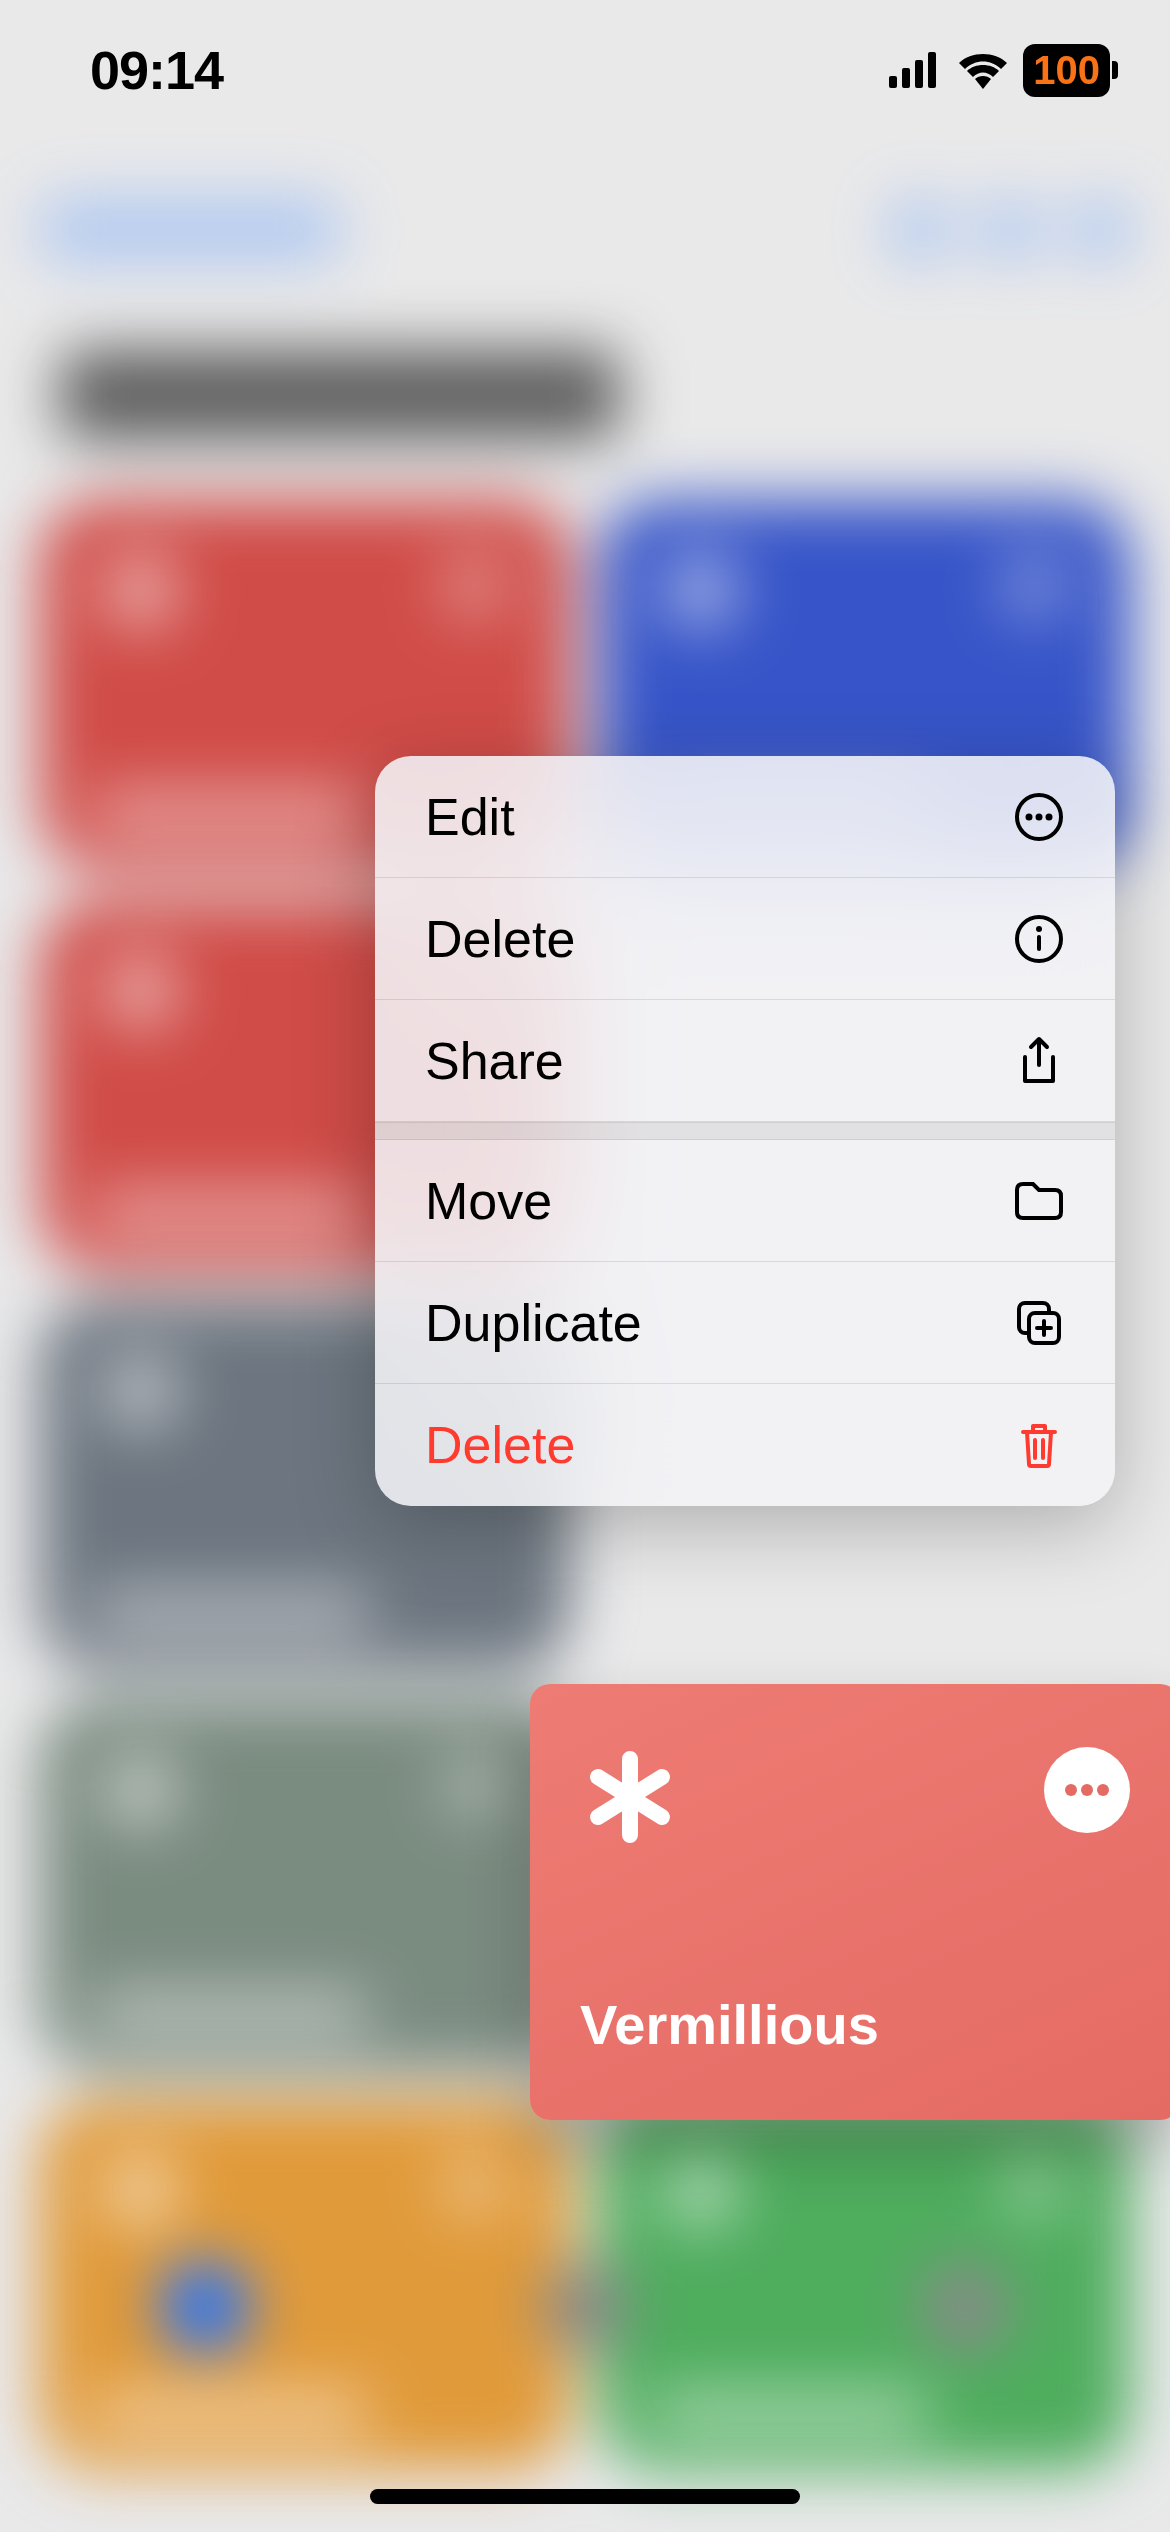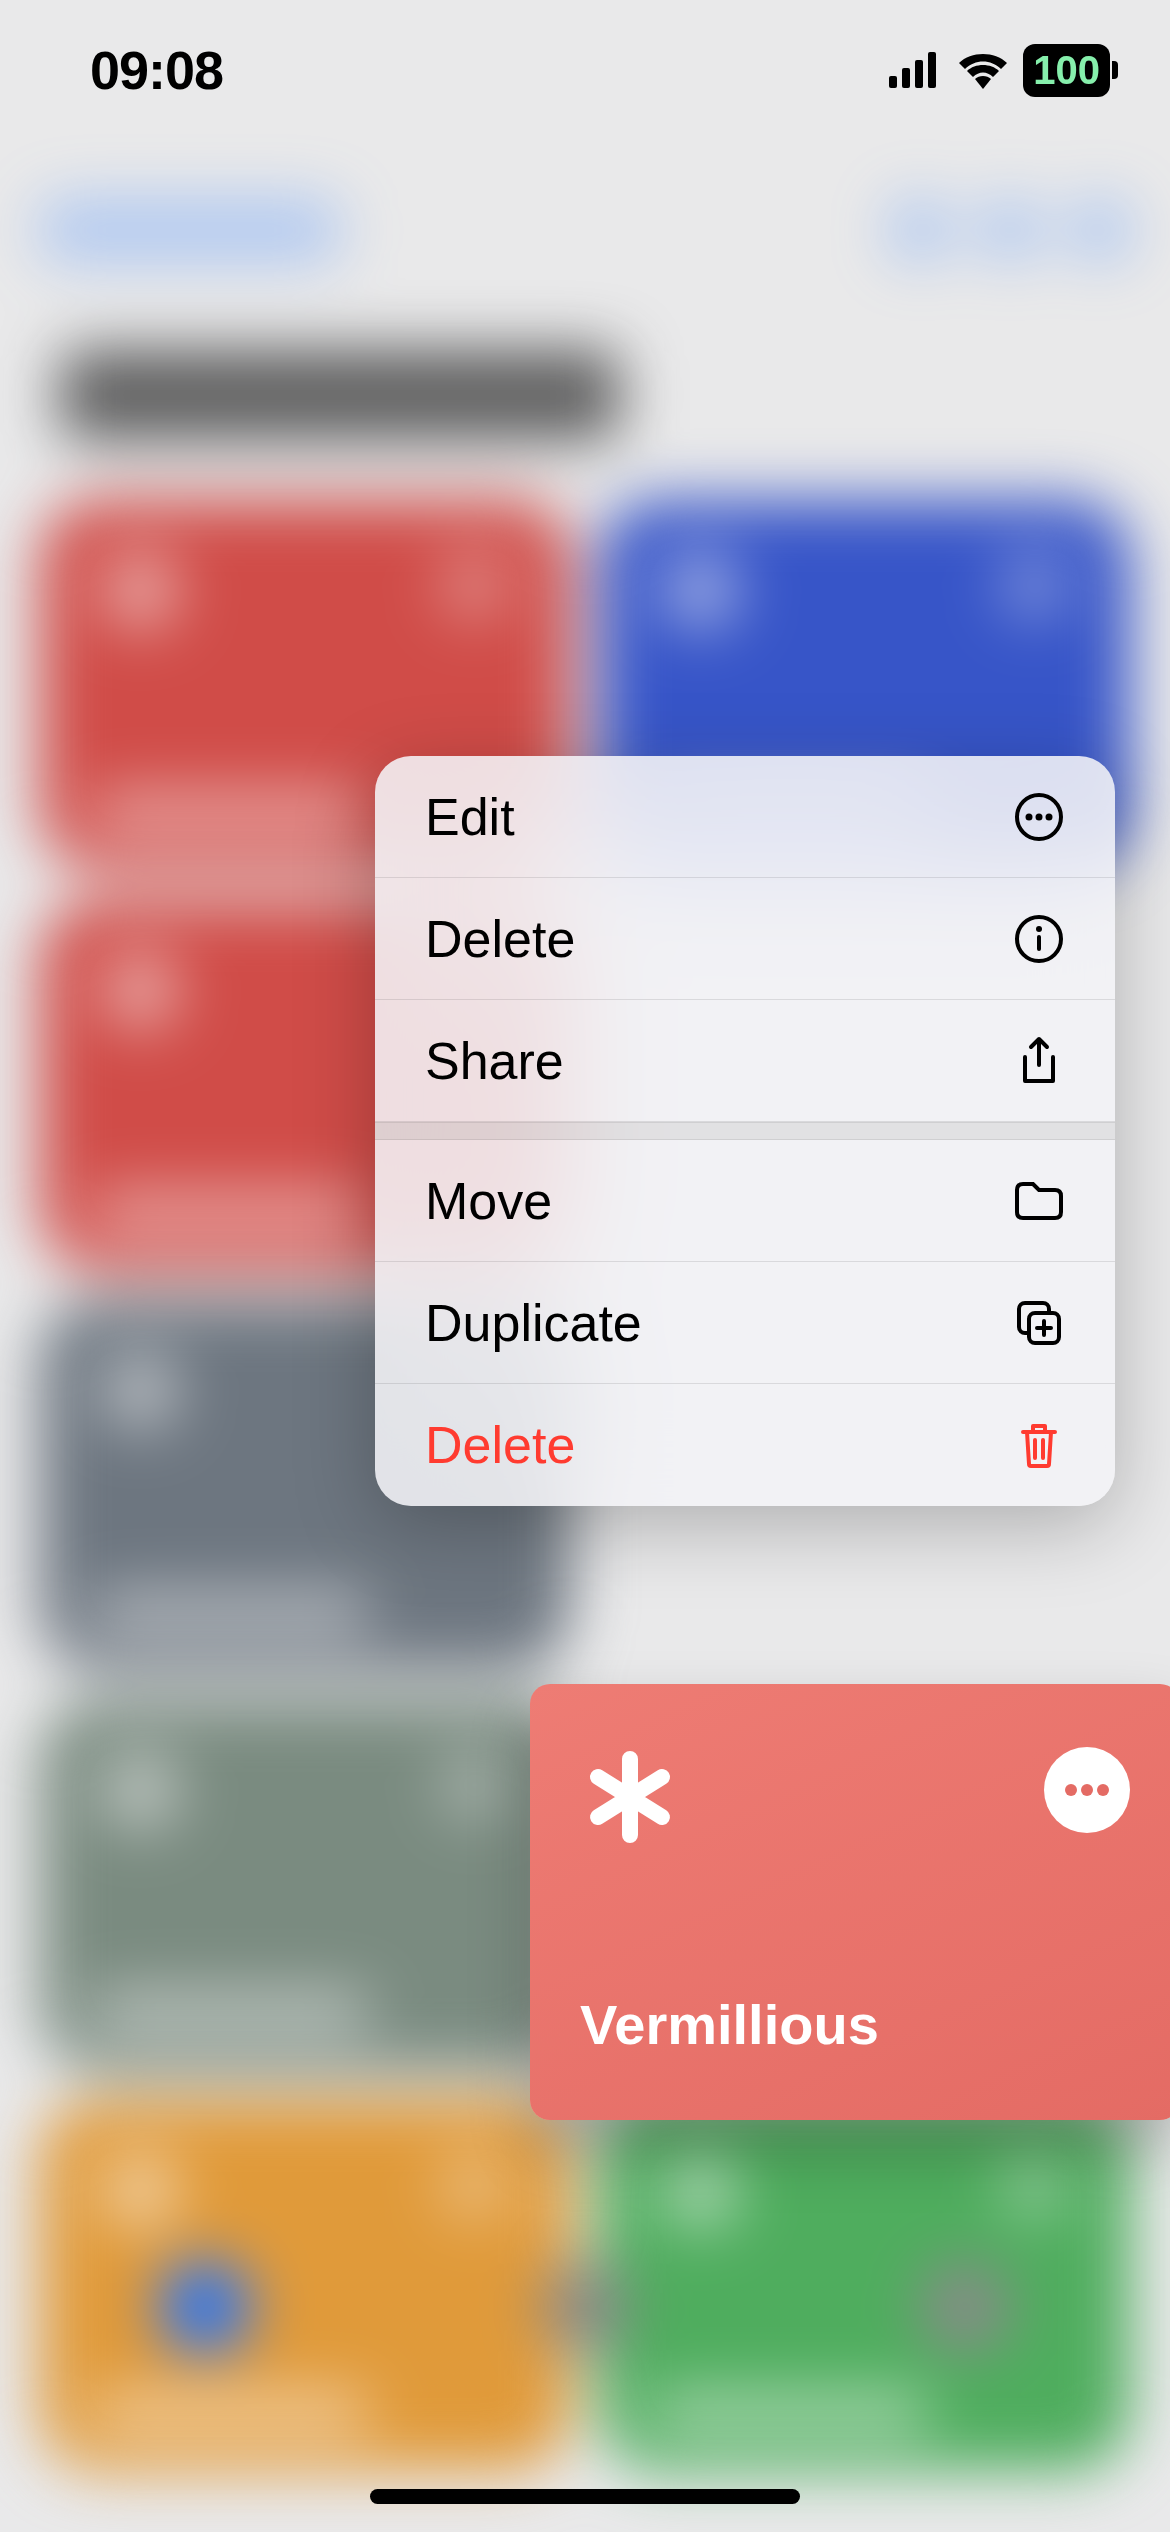--- a/index.html
+++ b/index.html
@@ -14,21 +14,21 @@
     .status-bar {
       position: absolute; top: 0; left: 0; right: 0;
       height: 140px;
       display: flex; align-items: center; justify-content: space-between;
       padding: 0 60px 0 90px;
       z-index: 100;
     }
     .status-time { font-size: 54px; font-weight: 600; letter-spacing: -1px; }
     .status-right { display: flex; align-items: center; gap: 14px; }
     .battery-box {
-      background: #000; color: #86efac; border-radius: 12px;
+      background: #000; color: #f97316; border-radius: 12px;
       padding: 4px 10px; font-size: 40px; font-weight: 700;
       display: inline-flex; align-items: center;
       position: relative;
     }
     .battery-box::after {
       content: ""; position: absolute; right: -8px; top: 50%;
       transform: translateY(-50%);
       width: 6px; height: 18px; background: #000; border-radius: 0 4px 4px 0;
     }
 
@@ -121,21 +121,21 @@
     .card-title {
       color: #fff; font-size: 56px; font-weight: 600;
     }
 
     svg { display:block; }
   </style>
 </head>
 <body>
 
 <div class="status-bar">
-  <div class="status-time">09:08</div>
+  <div class="status-time">09:14</div>
   <div class="status-right">
     <span>
       <svg width="54" height="36" viewBox="0 0 54 36">
         <rect x="0" y="24" width="8" height="12" rx="2" fill="#000"></rect>
         <rect x="13" y="16" width="8" height="20" rx="2" fill="#000"></rect>
         <rect x="26" y="8" width="8" height="28" rx="2" fill="#000"></rect>
         <rect x="39" y="0" width="8" height="36" rx="2" fill="#000"></rect>
       </svg>
     </span>
     <span>

